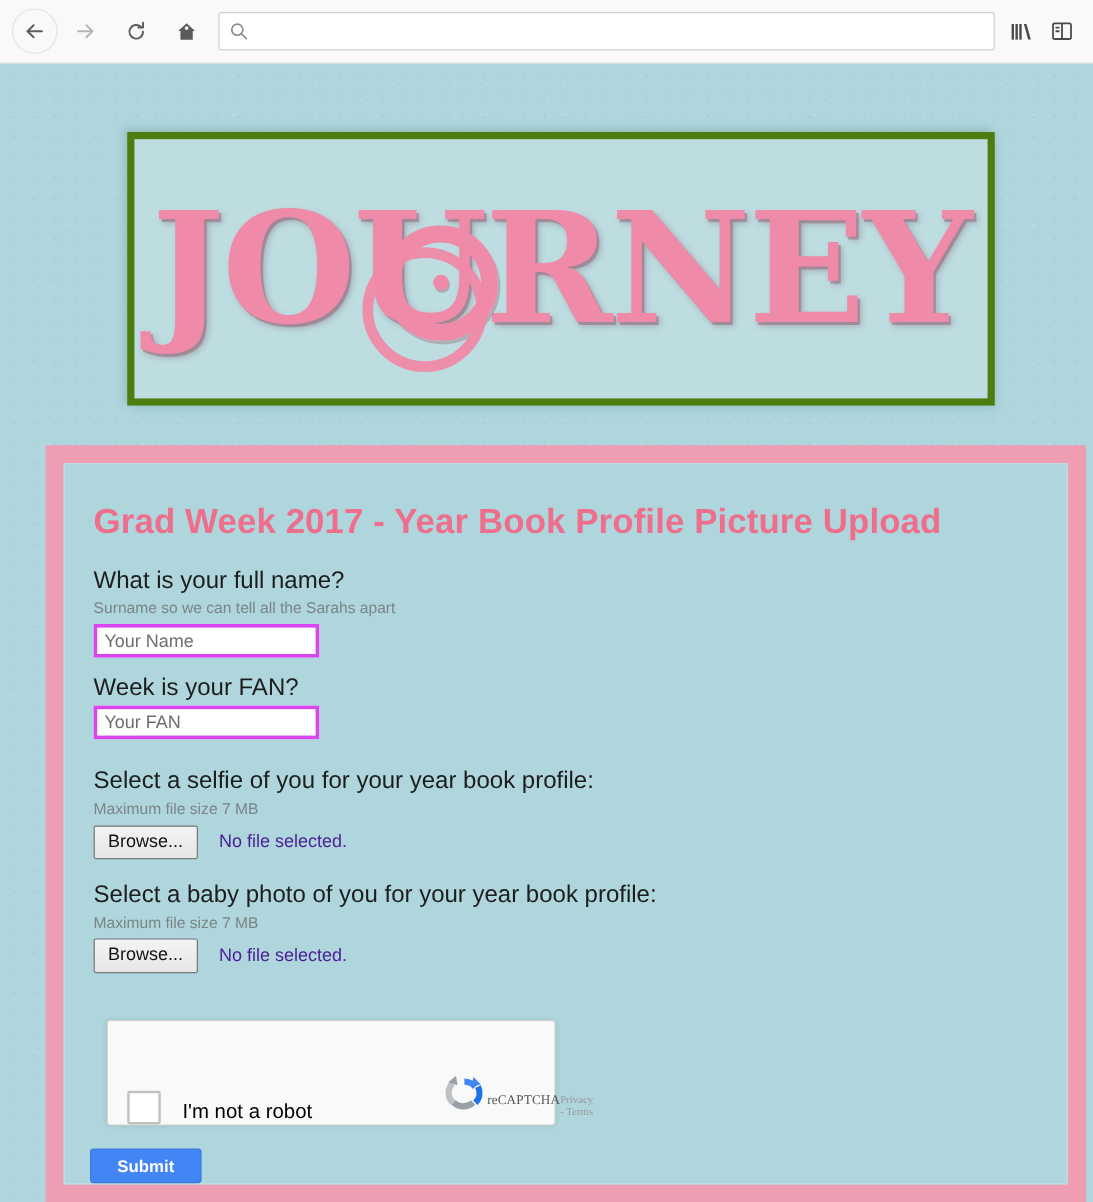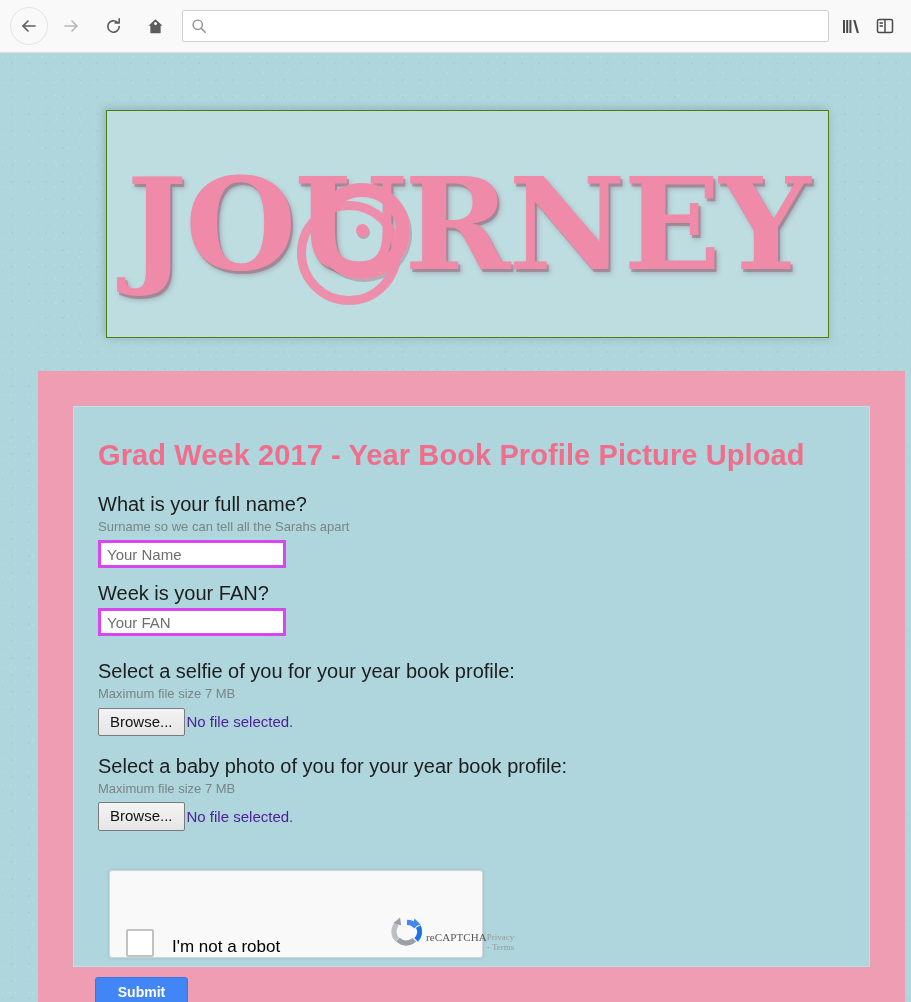--- a/index.html
+++ b/index.html
@@ -80,21 +80,21 @@
     background-size: 13px 13px, 17px 17px, 23px 23px;
     pointer-events: none;
   }
 
   
   .logo-banner {
     position: absolute;
     left: 106px; top: 57px;
     width: 723px; height: 228px;
     background: #bedde1;
-    border: 1px solid #4d7c0f;
+    border: 6px solid #4d7c0f;
     box-shadow: -3px -3px 6px rgba(120,150,155,0.35), 2px 3px 7px rgba(120,150,155,0.25);
     display: flex; align-items: center; justify-content: center;
     overflow: hidden;
   }
   .logo-banner .logo-word {
     font-family: "DejaVu Serif", serif;
     font-weight: bold;
     font-size: 128px;
     letter-spacing: -2px;
     color: #ef8aa8;
@@ -128,21 +128,21 @@
     background: #ef8aa8;
     box-shadow: 1px 2px 0 rgba(150,90,110,0.4);
   }
 
   
   .form-card {
     position: absolute;
     left: 38px; top: 318px;
     width: 867px; height: 631px;
     background: #ef9db2;
-    padding: 35px;
+    padding: 15px;
   }
   .form-card-inner {
     width: 100%; height: 100%;
     background: #aed6dc;
     border: 1px solid #c0dfe3;
     padding: 18px 24px 0 24px;
     position: relative;
   }
 
   h1.form-title {
@@ -175,21 +175,21 @@
     font-family: "Liberation Sans", sans-serif;
     color: #222;
     padding: 2px 6px;
     border: 3px solid #d946ef;
     background: #ffffff;
     border-radius: 0;
     outline: none;
   }
   input.text-field::placeholder { color: #6e6e6e; }
 
-  .file-row { display: flex; align-items: center; gap: 2px; margin-top: 2px; }
+  .file-row { display: flex; align-items: center; gap: 18px; margin-top: 2px; }
   .browse-btn {
     font-family: "Liberation Sans", sans-serif;
     font-size: 15px;
     color: #111;
     background: linear-gradient(#f3f3f3, #e6e6e6);
     border: 1px solid #7a7a7a;
     border-radius: 2px;
     padding: 3px 11px 4px 11px;
     cursor: pointer;
     line-height: 1.3;

